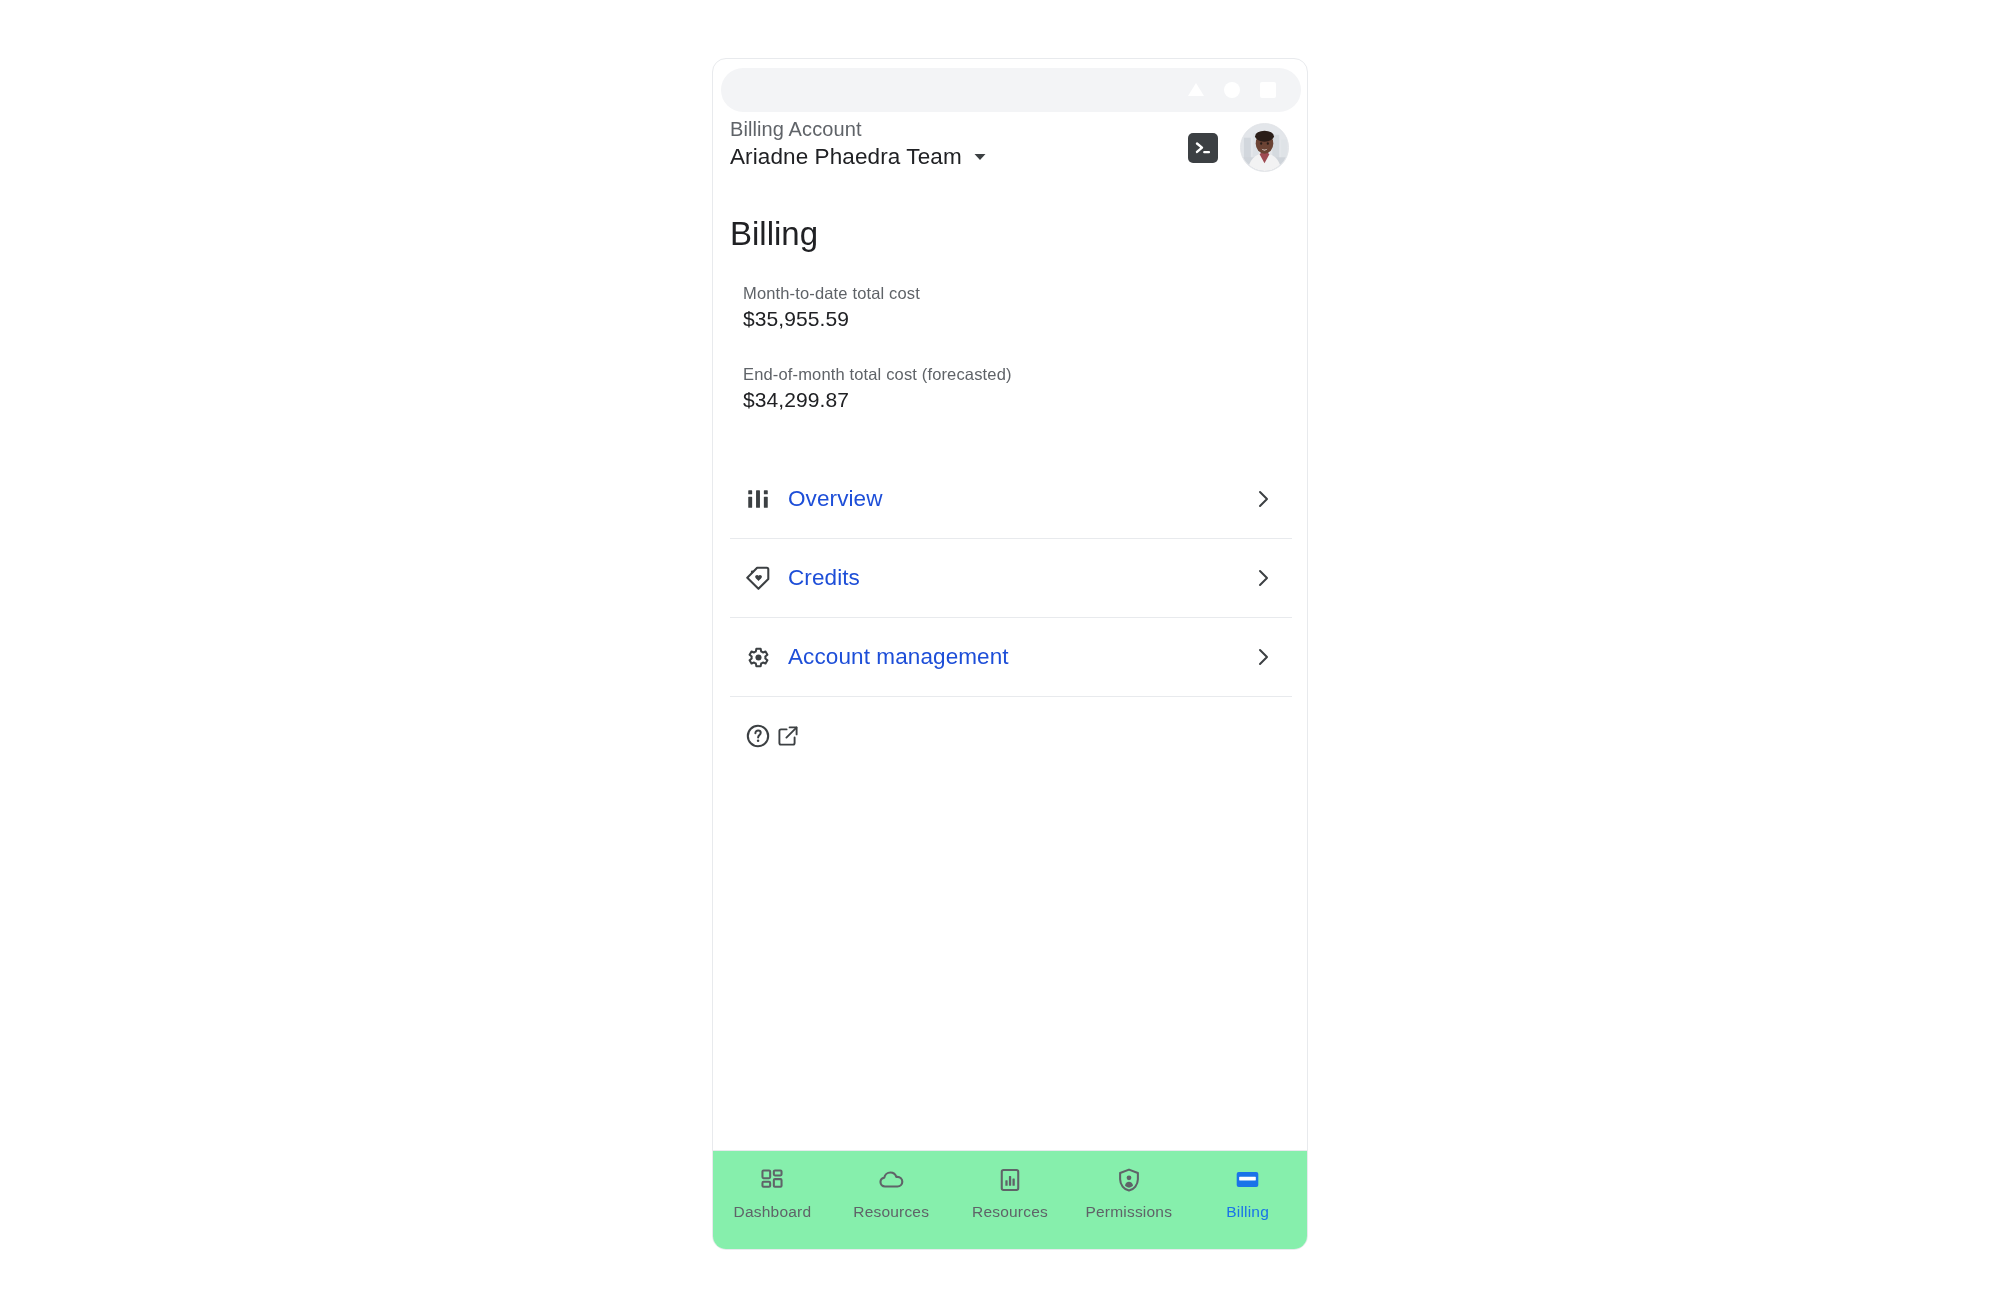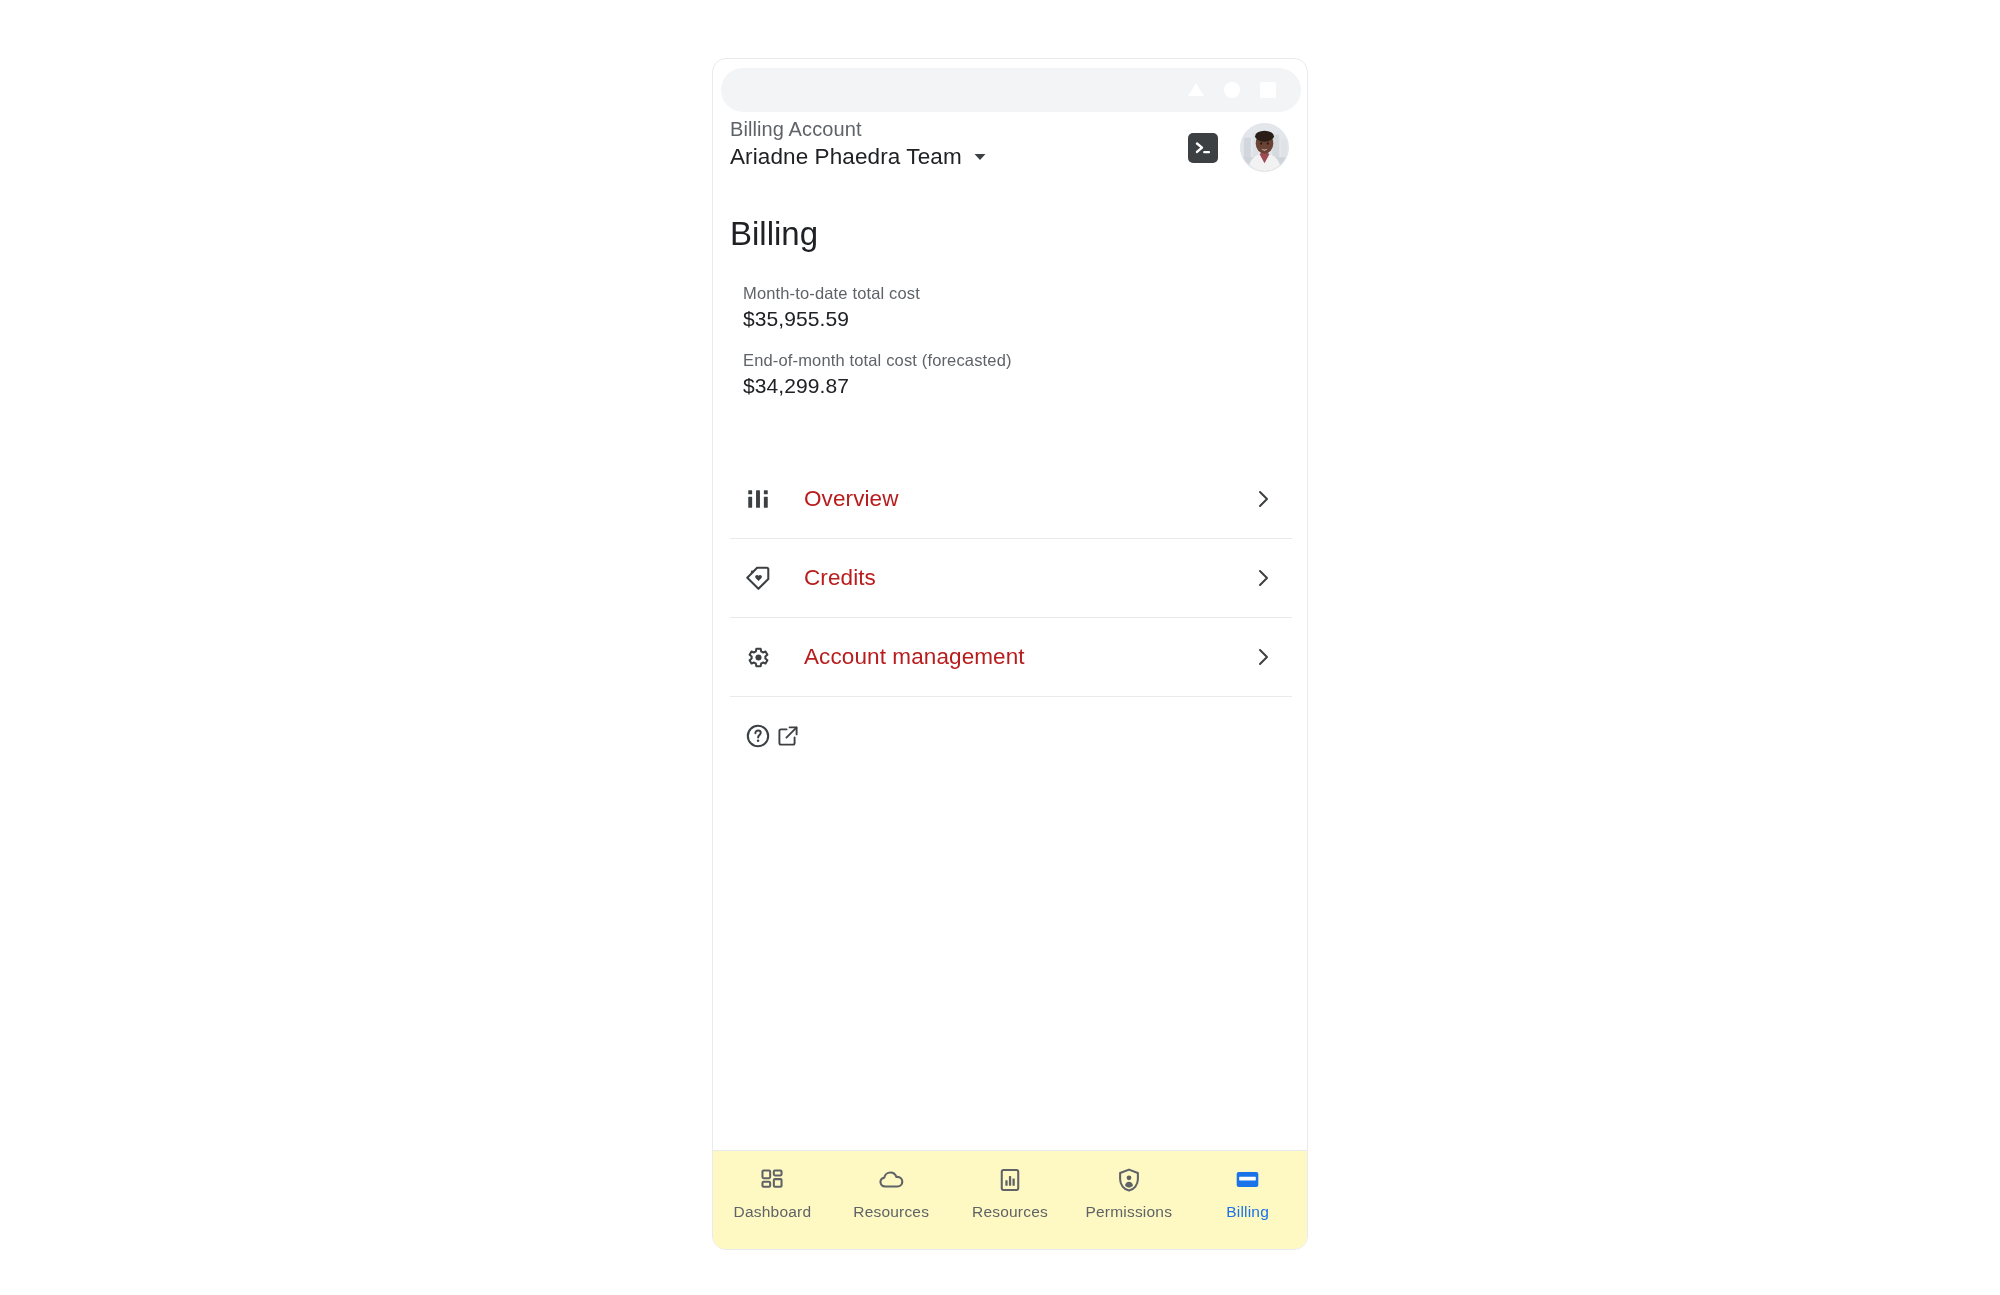--- a/index.html
+++ b/index.html
@@ -130,21 +130,21 @@
     line-height: 21px;
     letter-spacing: .15px;
   }
   .cost-value {
     font-size: 21px;
     color: #202124;
     line-height: 28px;
     letter-spacing: .1px;
     margin-top: 1px;
   }
-  .cost-block + .cost-block { margin-top: 17px; }
+  .cost-block + .cost-block { margin-top: 31px; }
 
   
   #menu-list {
     position: absolute;
     left: 17px;
     top: 400px;
     width: 562px;
   }
   .menu-row {
     display: flex;
@@ -157,23 +157,23 @@
   .menu-row + .menu-row { border-top: 1px solid #e8eaed; }
   .menu-icon {
     width: 30px;
     height: 30px;
     flex: 0 0 30px;
     display: flex;
     align-items: center;
     justify-content: center;
   }
   .menu-label {
-    margin-left: 31px;
+    margin-left: 15px;
     font-size: 22.5px;
-    color: #b91c1c;
+    color: #1d4ed8;
     letter-spacing: .1px;
     flex: 1 1 auto;
   }
   .menu-trail {
     width: 30px;
     height: 30px;
     flex: 0 0 30px;
     margin-right: 14px;
     display: flex;
     align-items: center;
@@ -181,21 +181,21 @@
   }
 
   
   #bottom-nav {
     position: absolute;
     left: 0;
     bottom: 0;
     width: 100%;
     height: 99px;
     border-top: 1px solid #e8eaed;
-    background: #fef9c3;
+    background: #86efac;
     display: flex;
     align-items: flex-start;
     padding-top: 14px;
     box-sizing: border-box;
   }
   .nav-item {
     flex: 1 1 0;
     display: flex;
     flex-direction: column;
     align-items: center;

